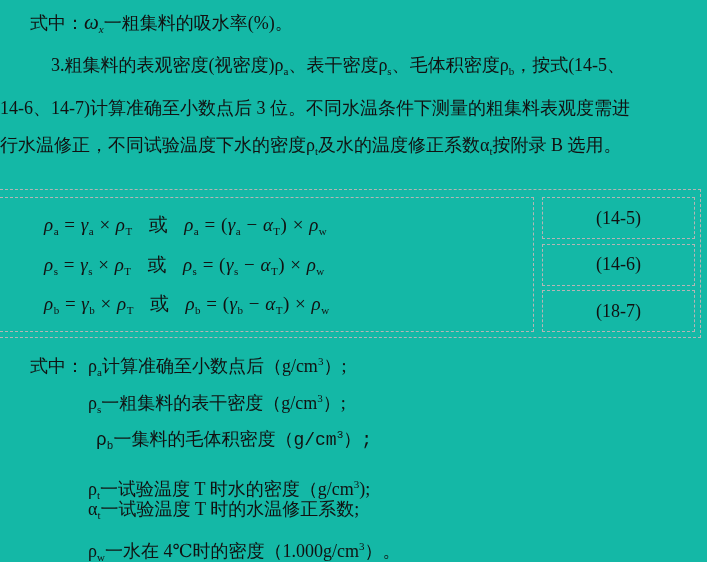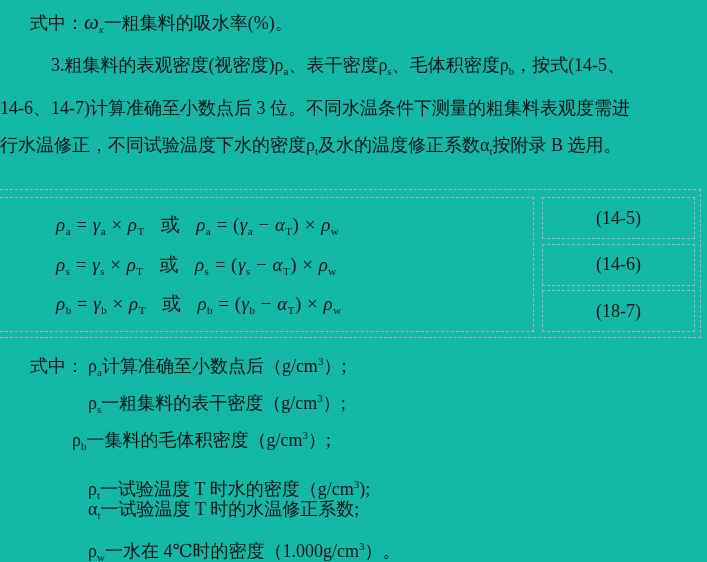--- a/index.html
+++ b/index.html
@@ -39,21 +39,21 @@
   .fcell {
     position: absolute;
     left: 0; top: 7px;
     width: 534px; height: 135px;
     border-top: 1px dashed #b5b5b5;
     border-bottom: 1px dashed #b5b5b5;
     border-right: 1px dashed #b5b5b5;
     display: flex;
     flex-direction: column;
     justify-content: space-evenly;
-    padding-left: 56px;
+    padding-left: 44px;
   }
   .fline {
     font-size: 19px;
     white-space: nowrap;
     letter-spacing: 0.5px;
   }
   .numcol {
     position: absolute;
     left: 542px; top: 7px;
     width: 153px; height: 135px;
@@ -96,19 +96,19 @@
       <div class="numcell">(14-6)</div>
       <div class="numcell">(18-7)</div>
     </div>
   </div>
 
   <div class="defs">
     <div class="textline" style="left:30px; top:349px;">
       <span class="prefix">式中：</span><span><span>ρ</span><span class="sub">a</span><span>计算准确至小数点后（g/cm</span><span class="sup">3</span><span>）;</span></span>
     </div>
     <div class="textline" style="left:88px; top:386px;"><span>ρ</span><span class="sub">s</span><span>一粗集料的表干密度（g/cm</span><span class="sup">3</span><span>）;</span></div>
-    <div class="textline" style="left:72px; top:423px;"><span>ρ</span><span class="sub">b</span><span>一集料的毛体积密度（g/cm</span><span class="sup">3</span><span>）;</span></div>
+    <div class="textline" style="left:96px; top:423px;font-family:Liberation Mono, monospace;"><span>ρ</span><span class="sub">b</span><span>一集料的毛体积密度（g/cm</span><span class="sup">3</span><span>）;</span></div>
     <div class="textline" style="left:88px; top:472px;"><span>ρ</span><span class="sub">t</span><span>一试验温度 T 时水的密度（g/cm</span><span class="sup">3</span><span>);</span></div>
     <div class="textline" style="left:88px; top:497px;"><span>α</span><span class="sub">t</span><span>一试验温度 T 时的水温修正系数;</span></div>
     <div class="textline" style="left:88px; top:534px;"><span>ρ</span><span class="sub">w</span><span>一水在 4℃时的密度（1.000g/cm</span><span class="sup">3</span><span>）。</span></div>
   </div>
 
 </div>
 
 </body></html>

